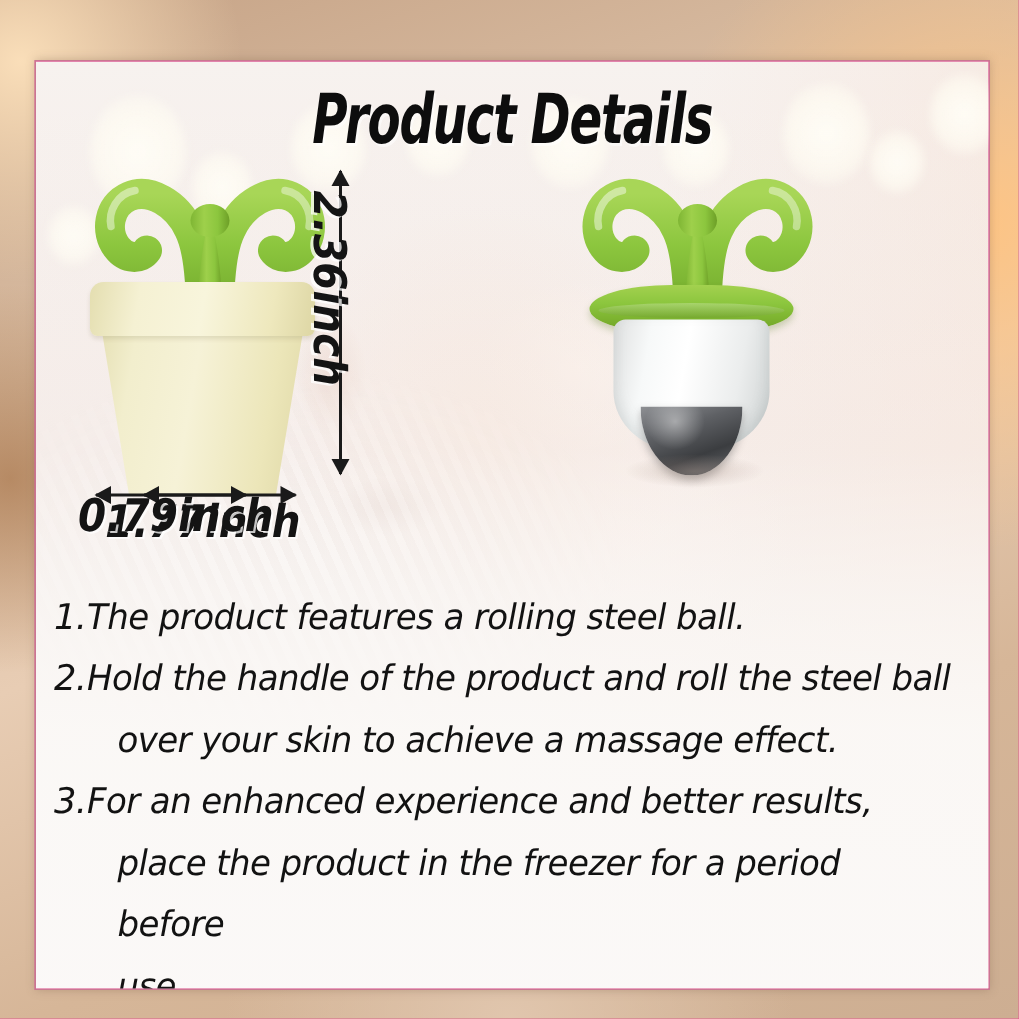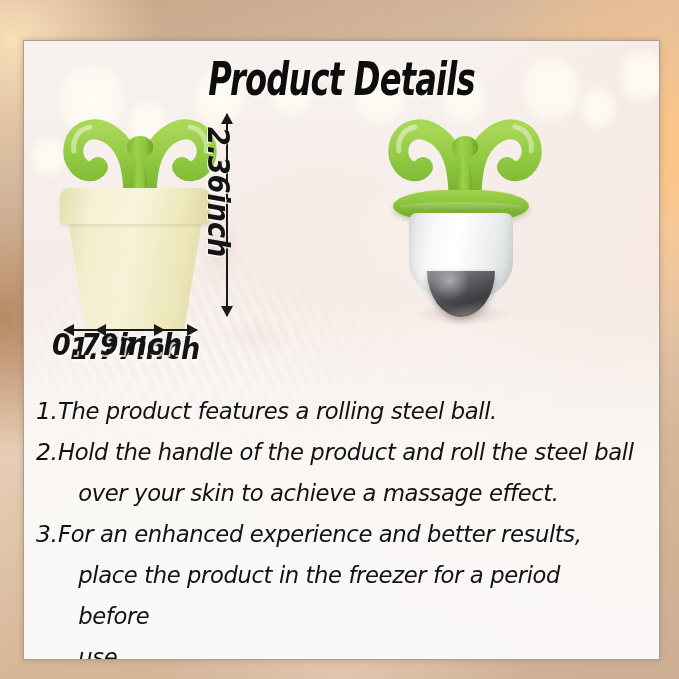--- a/index.html
+++ b/index.html
@@ -30,21 +30,21 @@
   }
 
   
   #card {
     position: absolute;
     left: 23px;
     top: 40px;
     width: 637px;
     height: 620px;
     overflow: hidden;
-    background: #a3a3a3;
+    background: #ec4899;
     border: 1px solid rgba(175,155,140,0.55);
     box-shadow: 0 0 6px rgba(120,95,75,0.35);
   }
 
   
   .photo-layer { position: absolute; inset: 0; pointer-events: none; }
 
   #photo-face {
     background:
       

